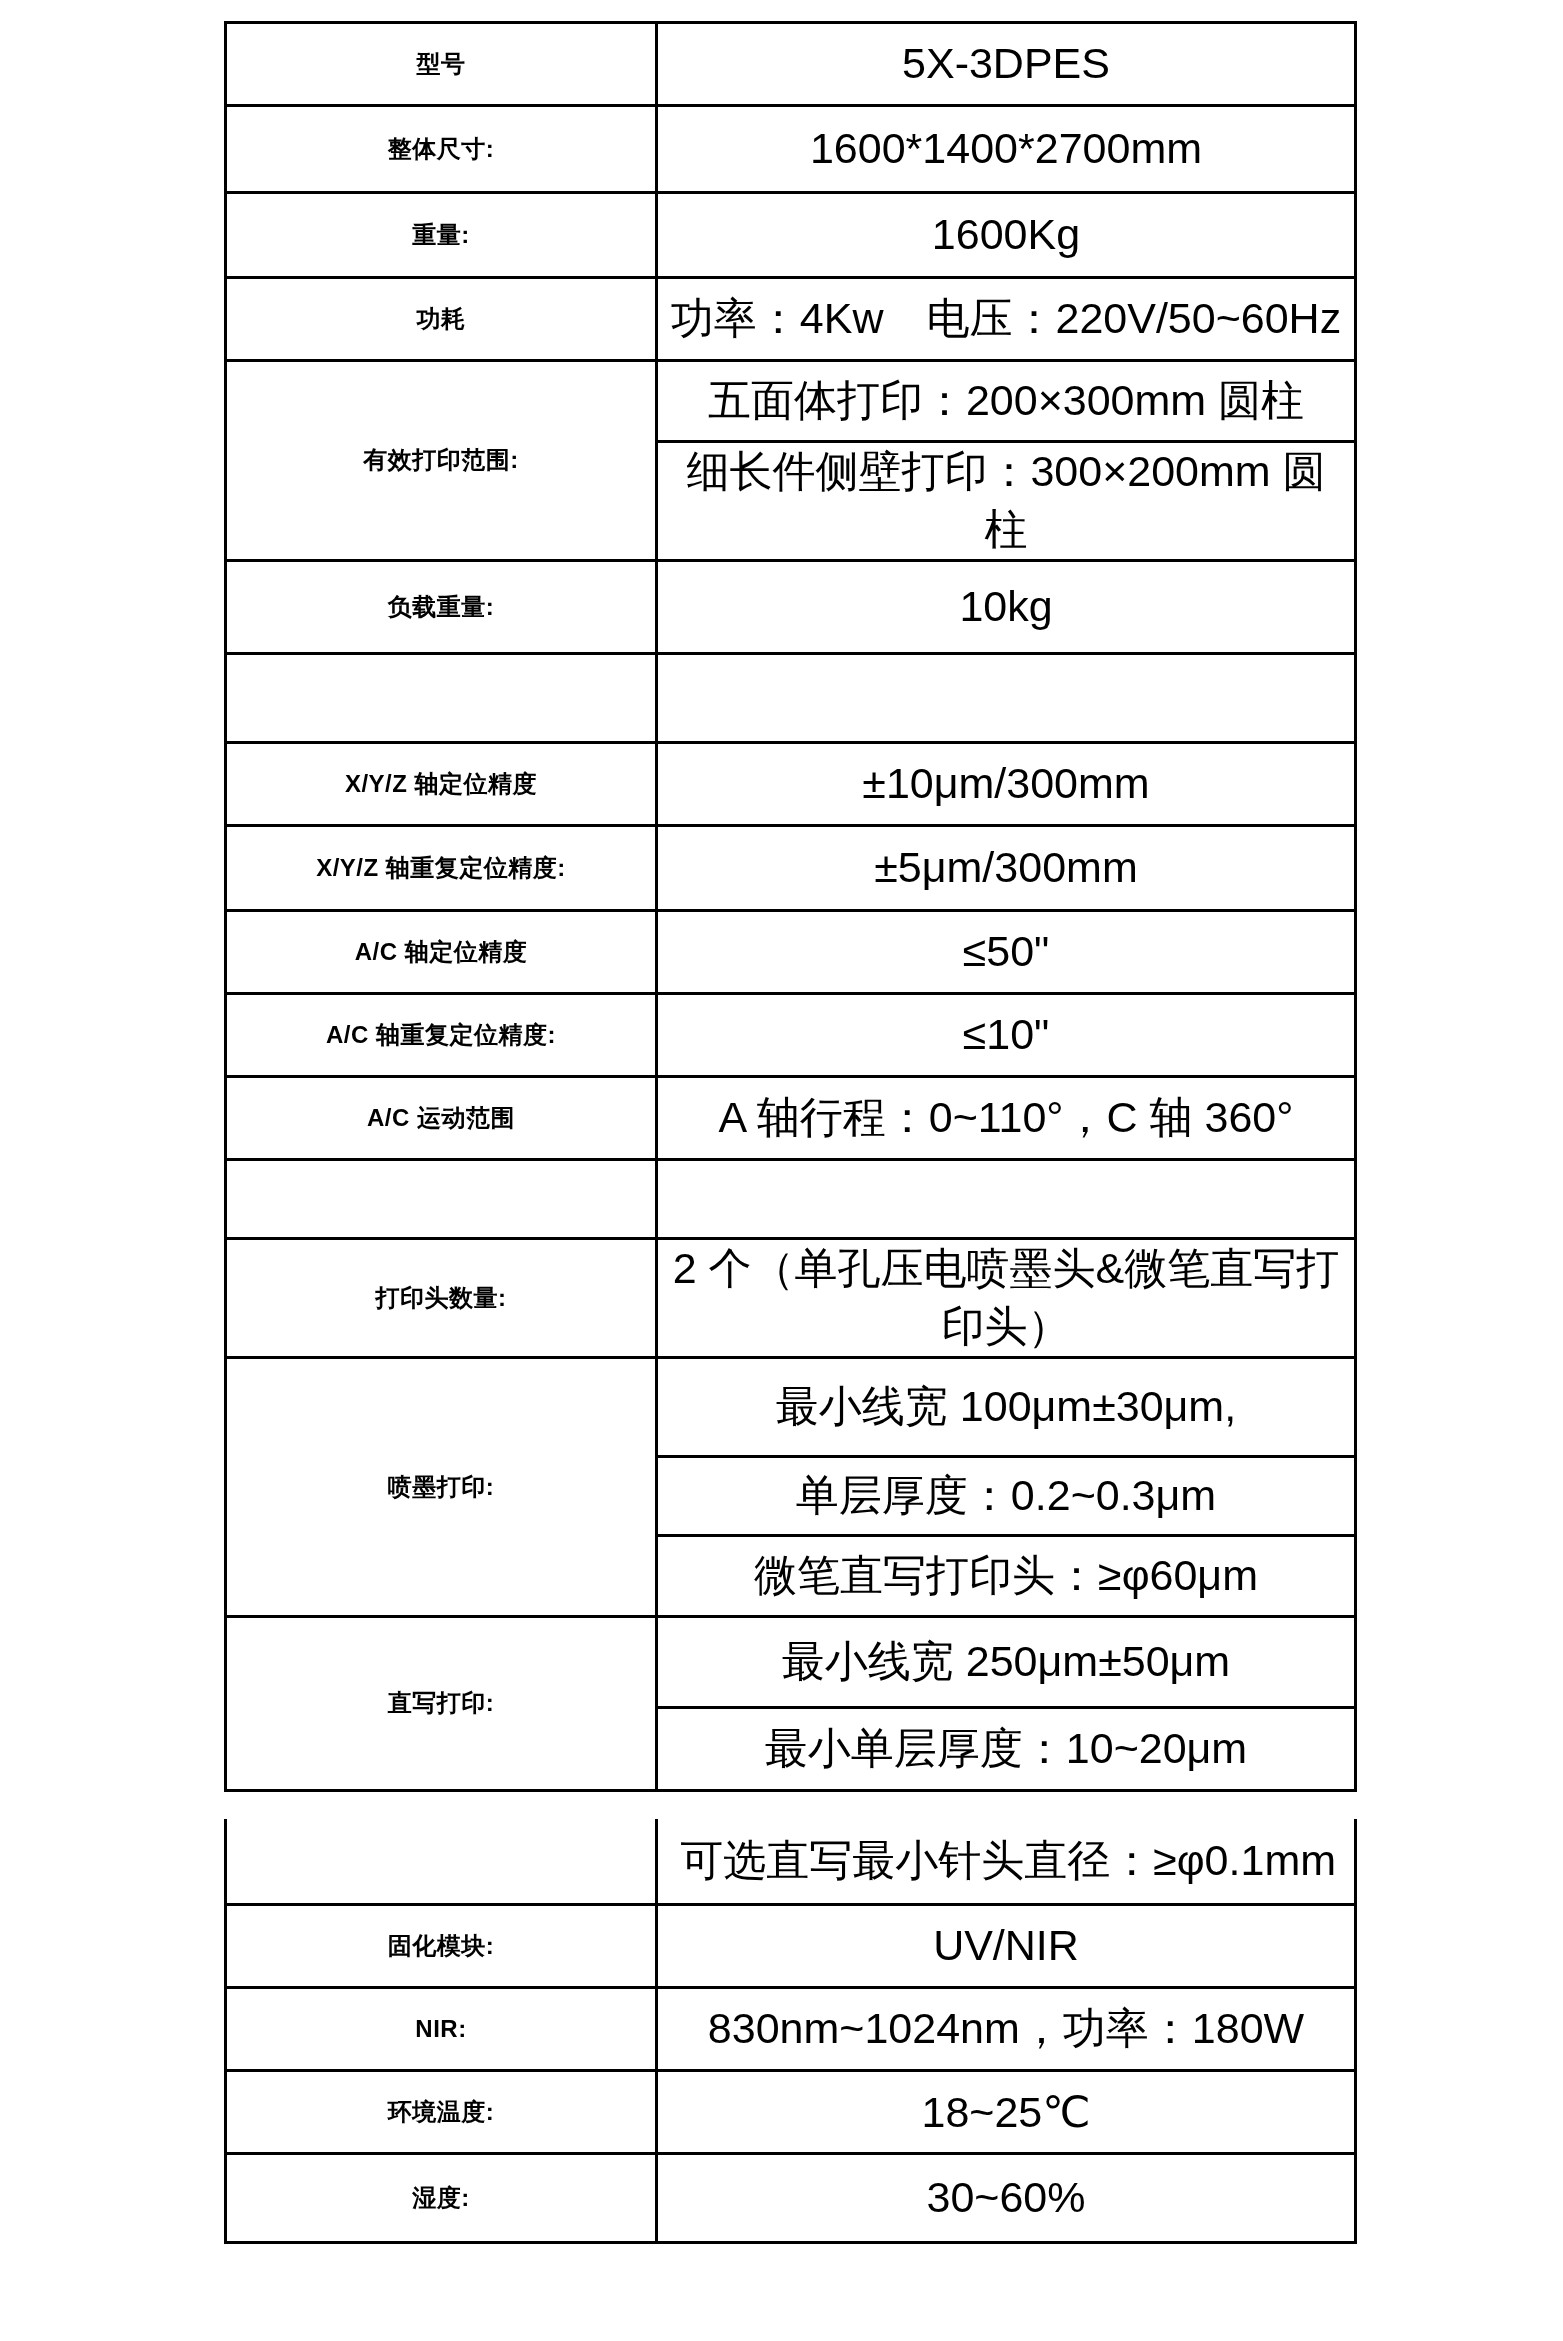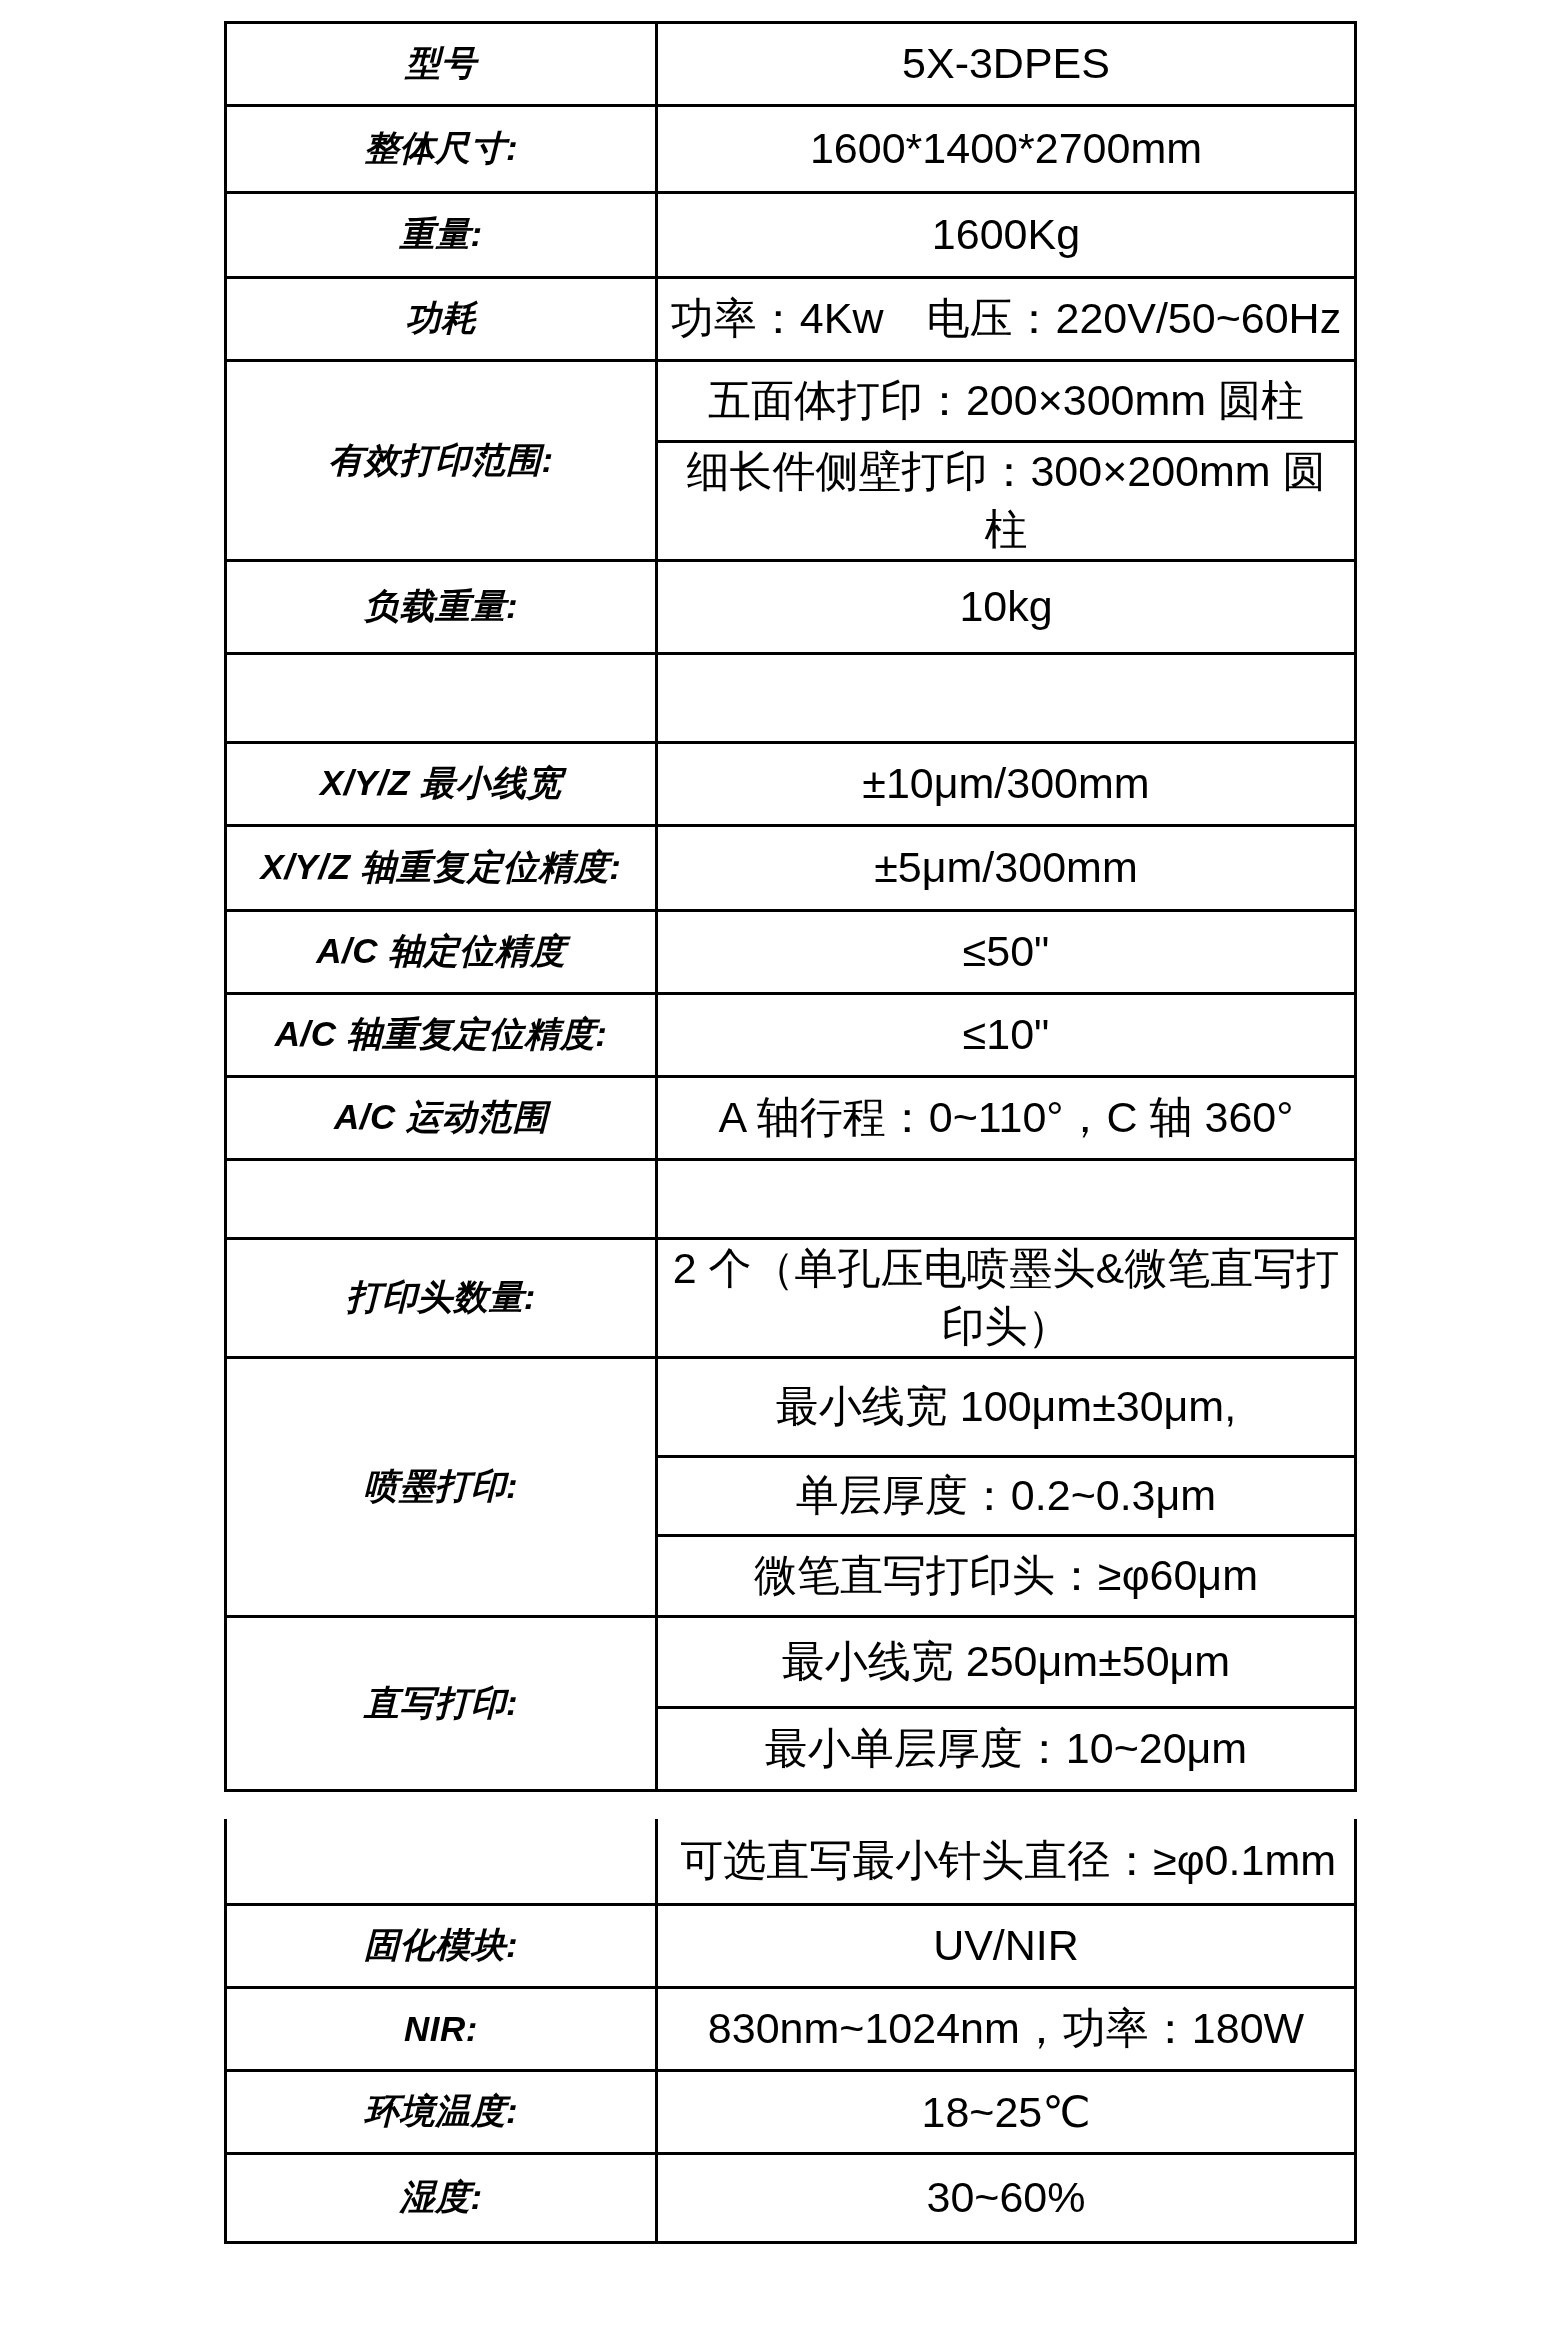--- a/index.html
+++ b/index.html
@@ -31,23 +31,22 @@
   td {
     border: 3px solid #000000;
     box-sizing: border-box;
     text-align: center;
     vertical-align: middle;
     padding: 0 11.8px;
     overflow: hidden;
   }
   td.lbl {
     font-weight: bold;
-    font-size: 35px;
+    font-size: 24px;
     letter-spacing: 0.5px;
-    font-style: italic;
   }
   td.val {
     font-weight: normal;
     font-size: 43px;
   }
   tr { height: 83px; }
   tr.h-80  { height: 79px; }
   tr.h-82  { height: 81px; }
   tr.h-86  { height: 85px; }
   tr.h-88  { height: 87px; }
@@ -94,21 +93,21 @@
     </tr>
     <tr class="h-94">
       <td class="lbl">负载重量:</td>
       <td class="val">10kg</td>
     </tr>
     <tr class="h-90">
       <td class="lbl"></td>
       <td class="val"></td>
     </tr>
     <tr>
-      <td class="lbl">X/Y/Z 最小线宽</td>
+      <td class="lbl">X/Y/Z 轴定位精度</td>
       <td class="val">±10μm/300mm</td>
     </tr>
     <tr class="h-86">
       <td class="lbl">X/Y/Z 轴重复定位精度:</td>
       <td class="val">±5μm/300mm</td>
     </tr>
     <tr>
       <td class="lbl">A/C 轴定位精度</td>
       <td class="val">≤50"</td>
     </tr>

